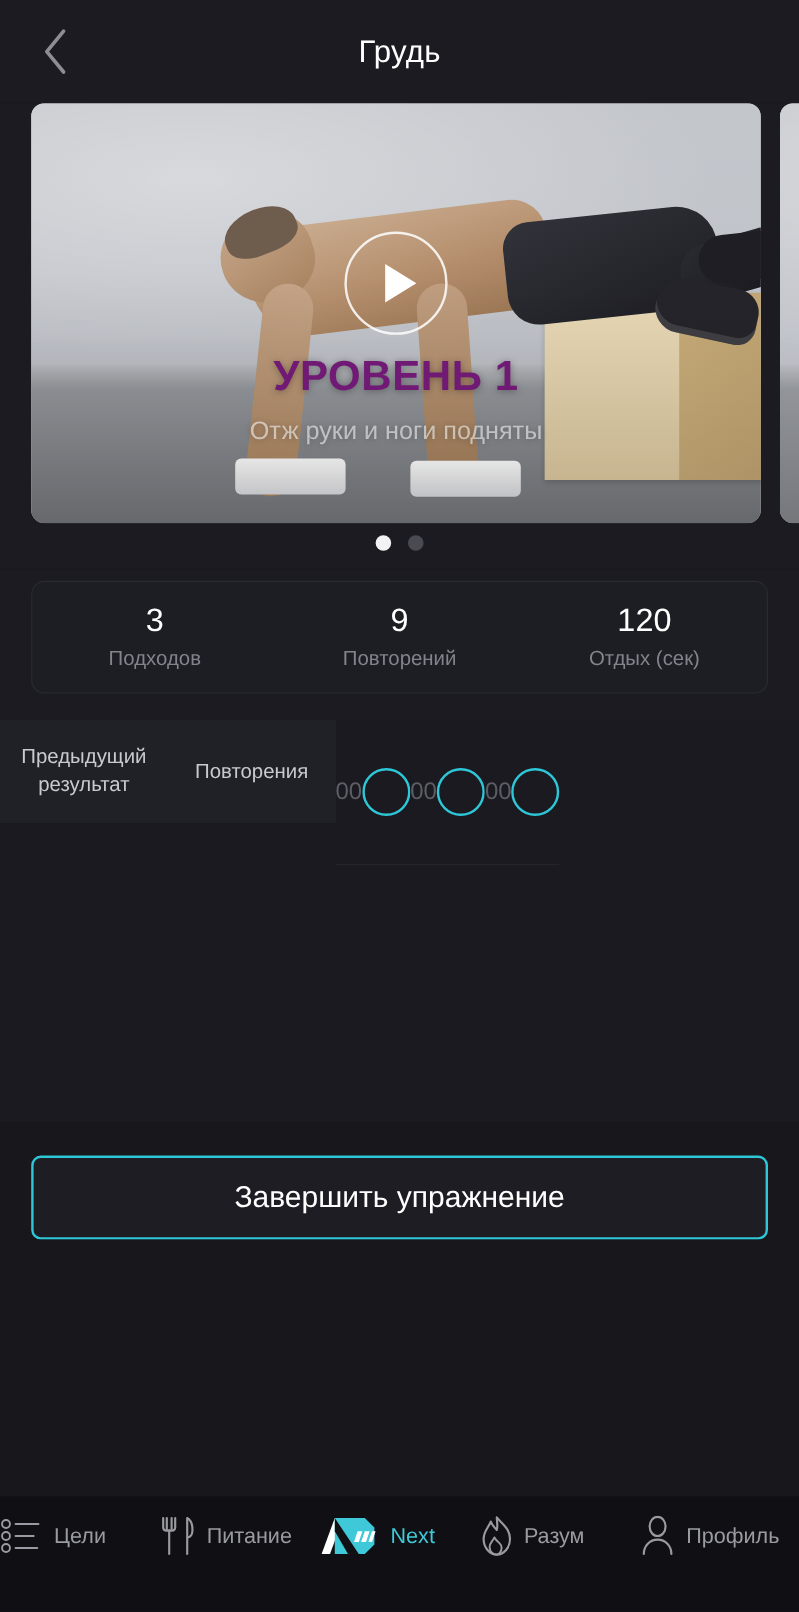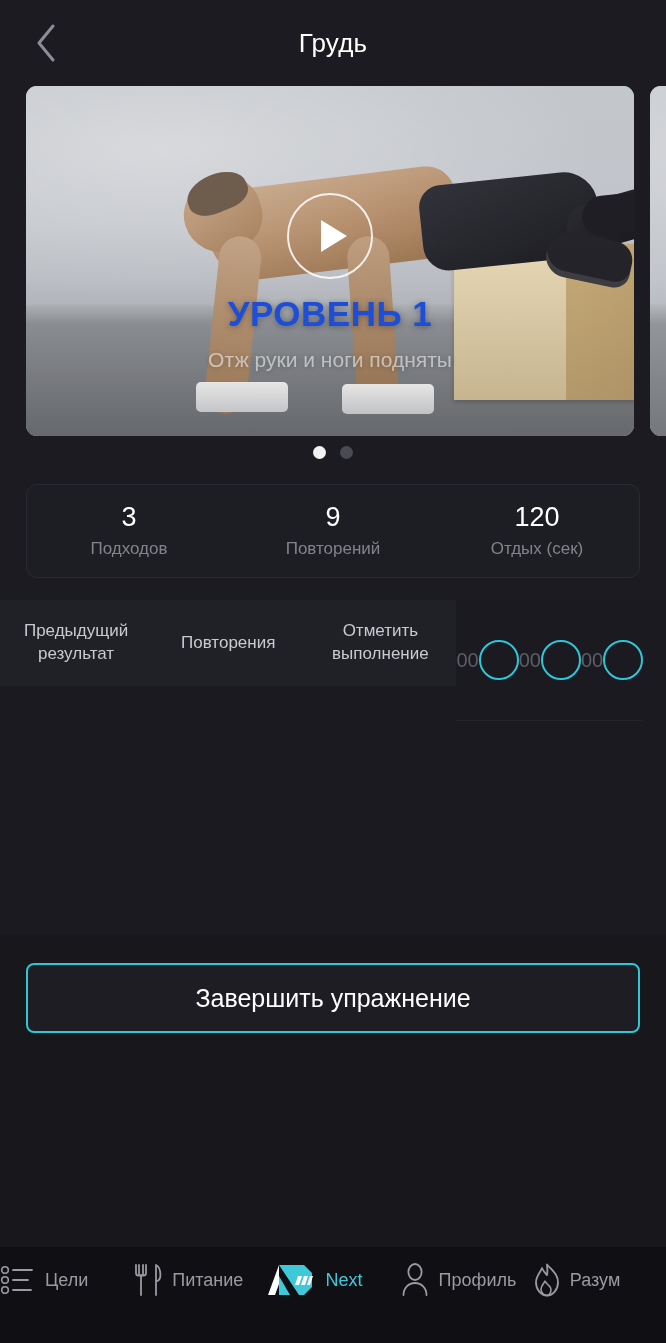--- a/index.html
+++ b/index.html
@@ -173,21 +173,21 @@
   .play-tri {
     width: 0; height: 0;
     border-left: 26px solid #ffffff;
     border-top: 16px solid transparent;
     border-bottom: 16px solid transparent;
     margin-left: 7px;
   }
   .slide-level {
     position: absolute; left: 0; right: 0; top: 208px;
     text-align: center;
-    font-size: 35px; font-weight: 700; color: #1d4ed8;
+    font-size: 35px; font-weight: 700; color: #701a75;
     letter-spacing: .5px;
     text-shadow: 0 1px 6px rgba(0,0,0,.35);
   }
   .slide-sub {
     position: absolute; left: 0; right: 0; top: 262px;
     text-align: center;
     font-size: 21px; font-weight: 400;
     color: rgba(255,255,255,.55);
     text-shadow: 0 1px 5px rgba(0,0,0,.25);
   }
@@ -332,21 +332,20 @@
         <div class="stat-val">120</div>
         <div class="stat-lbl">Отдых (сек)</div>
       </div>
     </div>
   </div>
 
   <div class="table">
     <div class="thead">
       <div class="th">Предыдущий результат</div>
       <div class="th">Повторения</div>
-      <div class="th">Отметить выполнение</div>
     </div>
 
     <div class="trow">
       <div class="td">
         <span class="td-val">0</span>
       </div>
       <div class="td">
         <span class="td-val">0</span>
       </div>
       <div class="td">
@@ -419,32 +418,32 @@
           <path d="M32 12 L36 12 L33 21 L29 21 Z" fill="#ffffff"></path>
           <path d="M38 12 L42 12 L39 21 L35 21 Z" fill="#ffffff"></path>
           <path d="M44 12 L47 12 L44 21 L41 21 Z" fill="#ffffff"></path>
         </svg>
       </div>
       <div class="nav-lbl">Next</div>
     </div>
 
     <div class="nav-item">
       <div class="nav-ico">
+        <svg width="28" height="34" viewBox="0 0 28 34" fill="none">
+          <path d="M14 1.5c5 6 11 9.5 11 18 0 7-5 13-11 13S3 26.5 3 19.5C3 13 7 10 9 5c1.5 3.5 3 5 5 7 1-3.5 0-7 0-10.5Z" stroke="#9a9aa2" stroke-width="1.8" stroke-linejoin="round"></path>
+          <path d="M14 32.5c-3.4 0-6-2.8-6-6.3 0-3.6 2.6-5 4-8 1.3 2.3 2.6 3.3 4.2 4.7 1.4 1.3 1.8 2.4 1.8 3.9 0 3.3-2.3 5.7-4 5.7Z" stroke="#9a9aa2" stroke-width="1.6" stroke-linejoin="round"></path>
+        </svg>
+      </div>
+      <div class="nav-lbl">Разум</div>
+    </div>
+
+    <div class="nav-item">
+      <div class="nav-ico">
         <svg width="30" height="34" viewBox="0 0 30 34" fill="none">
           <ellipse cx="15" cy="9" rx="6.6" ry="8" stroke="#9a9aa2" stroke-width="1.8"></ellipse>
           <path d="M3.5 32c0-7 5.1-12 11.5-12s11.5 5 11.5 12" stroke="#9a9aa2" stroke-width="1.8" stroke-linecap="round"></path>
         </svg>
       </div>
       <div class="nav-lbl">Профиль</div>
     </div>
 
-    <div class="nav-item">
-      <div class="nav-ico">
-        <svg width="28" height="34" viewBox="0 0 28 34" fill="none">
-          <path d="M14 1.5c5 6 11 9.5 11 18 0 7-5 13-11 13S3 26.5 3 19.5C3 13 7 10 9 5c1.5 3.5 3 5 5 7 1-3.5 0-7 0-10.5Z" stroke="#9a9aa2" stroke-width="1.8" stroke-linejoin="round"></path>
-          <path d="M14 32.5c-3.4 0-6-2.8-6-6.3 0-3.6 2.6-5 4-8 1.3 2.3 2.6 3.3 4.2 4.7 1.4 1.3 1.8 2.4 1.8 3.9 0 3.3-2.3 5.7-4 5.7Z" stroke="#9a9aa2" stroke-width="1.6" stroke-linejoin="round"></path>
-        </svg>
-      </div>
-      <div class="nav-lbl">Разум</div>
-    </div>
-
   </div>
 </div>
 
 </body></html>

